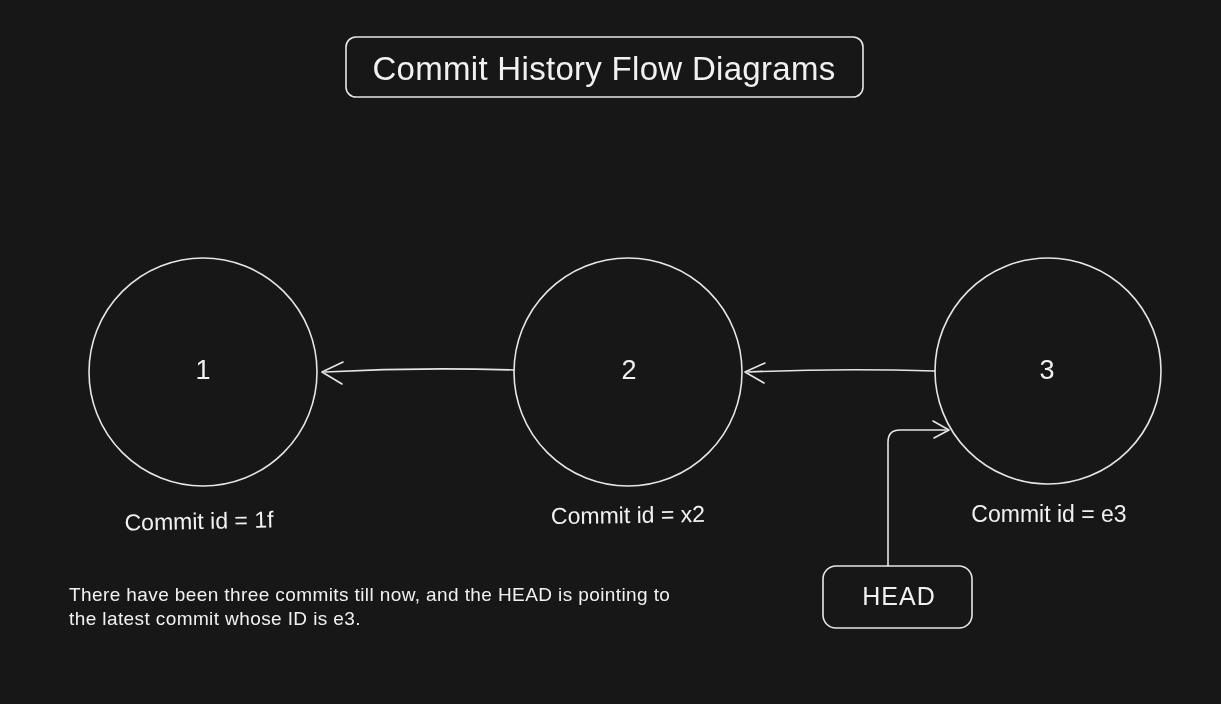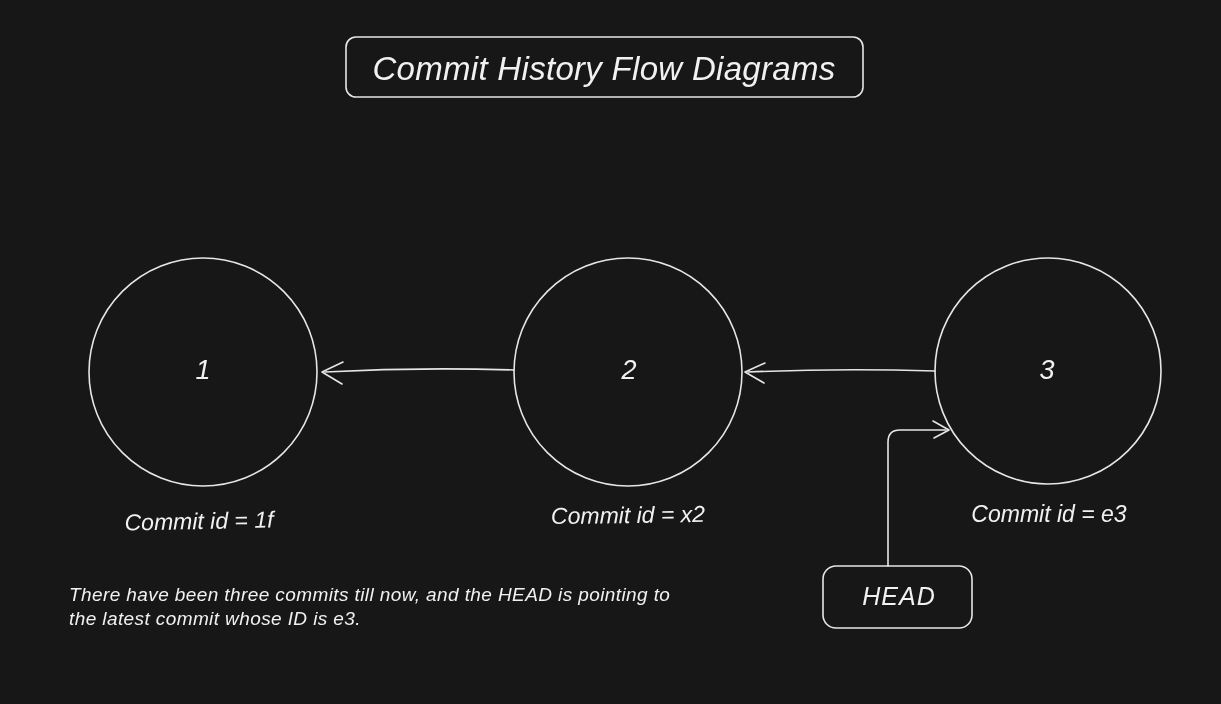--- a/index.html
+++ b/index.html
@@ -8,21 +8,20 @@
     --color-text: #f1f1f1;
   }
   * { box-sizing: border-box; }
   html, body { margin: 0; padding: 0; background: var(--color-background); }
   .canvas {
     position: relative;
     width: 1164px;
     height: 704px;
     background: var(--color-background);
     overflow: hidden;
-    font-style: italic;
   }
   svg { display: block; }
   .shape {
     fill: none;
     stroke: var(--color-stroke);
     stroke-width: 1.6;
     stroke-linecap: round;
     stroke-linejoin: round;
   }
   .txt {

